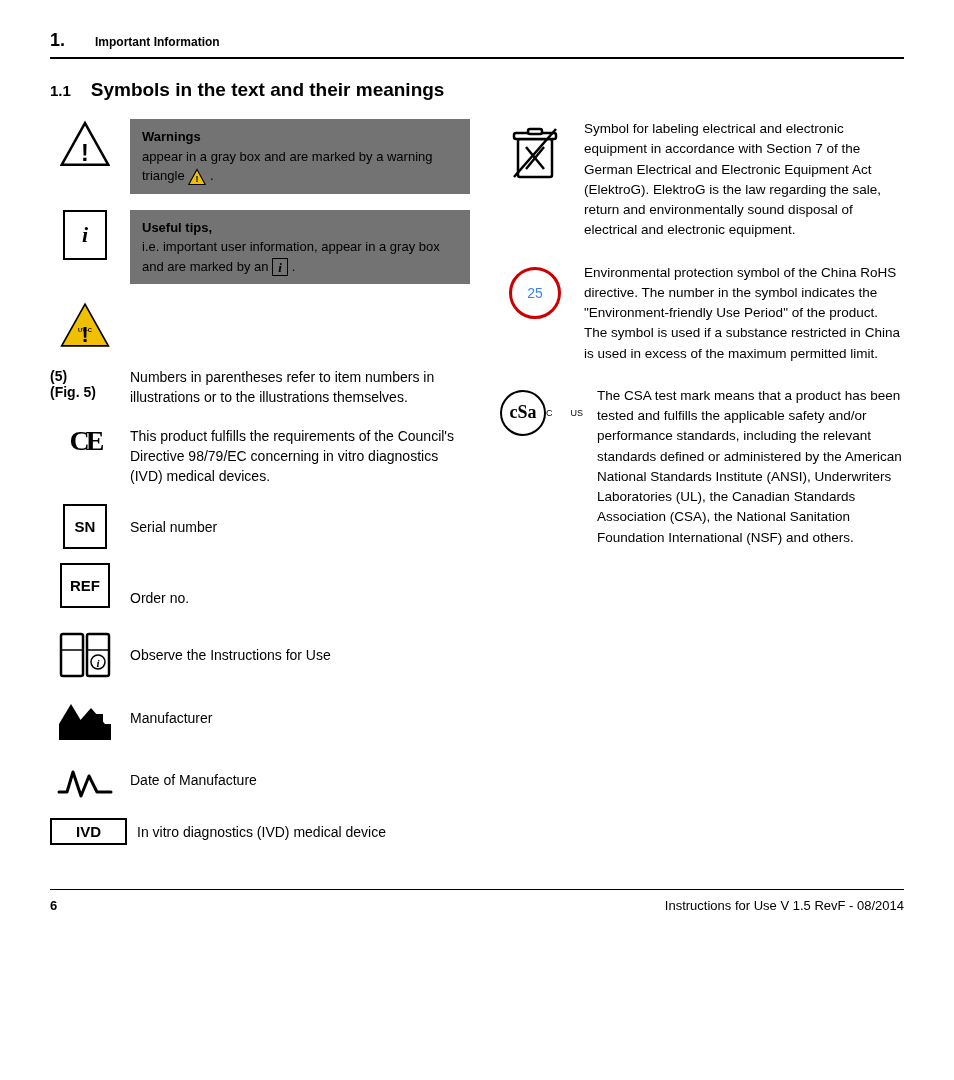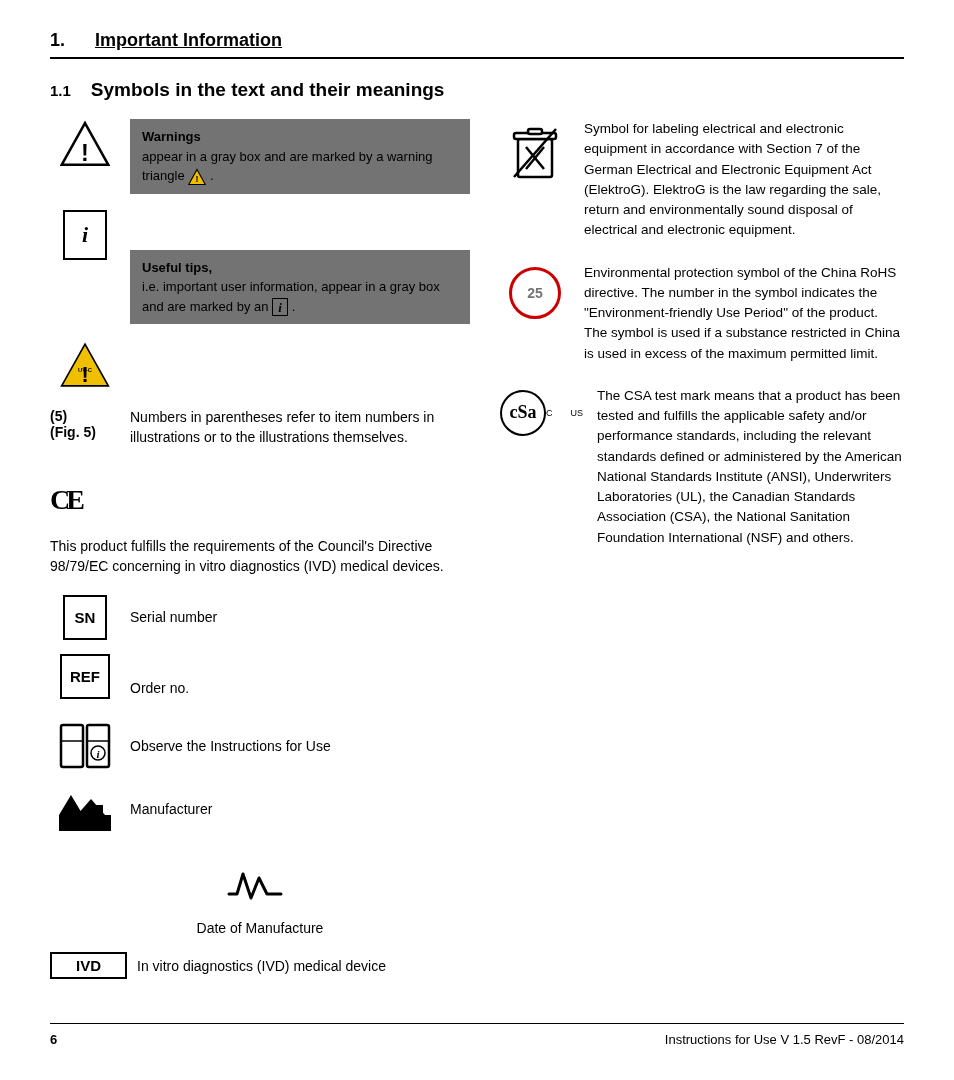--- a/index.html
+++ b/index.html
@@ -20,23 +20,22 @@
       border-bottom: 2px solid #000;
       padding-bottom: 6px;
       margin-bottom: 20px;
     }
     .section-number {
       font-size: 18px;
       font-weight: bold;
       margin-right: 30px;
     }
     .section-title {
-      font-size: 18px;
-      font-weight: bold;
-      text-decoration: underline;
+      font-size: 12px;
+      font-weight: bold;
     }
     .subsection-number {
       margin-right: 16px;
     }
 
     
     .two-col {
       display: flex;
       gap: 30px;
     }
@@ -153,23 +152,23 @@
 
     
     .rohs-circle {
       width: 52px;
       height: 52px;
       border-radius: 50%;
       border: 3px solid #cc0000;
       display: flex;
       align-items: center;
       justify-content: center;
-      font-weight: bold;
+      font-weight: normal;
       font-size: 14px;
-      color: #737373;
+      color: #3b82f6;
       position: relative;
     }
 
     
     .csa-mark {
       display: flex;
       align-items: center;
       font-size: 9px;
       position: relative;
     }
@@ -263,21 +262,21 @@
           <text x="12" y="19" text-anchor="middle" font-size="12" font-weight="bold" fill="#000">!</text>
         </svg>
         .
       </div>
     </div>
 
     <div class="symbol-row">
       <div class="symbol-icon">
         <div class="info-icon-box">i</div>
       </div>
-      <div class="gray-box" style="flex:1;margin-top:40px;">
+      <div class="gray-box" style="flex:1;">
         <strong>Useful tips,</strong><br>
         <span>i.e.  important  user  information,  appear in a gray box and are marked by an</span>
         <span class="inline-info-i">i</span>
         .
       </div>
     </div>
 
     <div class="symbol-row">
       <div class="symbol-icon">
         <svg class="uvc-icon" viewBox="0 0 60 60">
@@ -289,21 +288,21 @@
     </div>
 
     <div class="symbol-row" style="align-items:flex-start; margin-bottom:18px;">
       <div style="flex:0 0 70px; margin-right:10px; padding-top:2px;">
         <div class="num-label">(5)</div>
         <div class="num-label">(Fig. 5)</div>
       </div>
       <div class="symbol-text">Numbers in parentheses refer to item numbers in illustrations or to the illustrations themselves.</div>
     </div>
 
-    <div class="symbol-row" style="margin-bottom:18px;flex-direction:column;">
+    <div class="symbol-row" style="margin-bottom:18px;">
       <div class="symbol-icon">
         <span class="ce-mark">CE</span>
       </div>
       <div class="symbol-text">This product fulfills the requirements of the Council's Directive 98/79/EC concerning in vitro diagnostics (IVD) medical devices.</div>
     </div>
 
     <div class="symbol-row" style="align-items:center; margin-bottom:14px;">
       <div class="symbol-icon">
         <span class="label-box">SN</span>
       </div>
@@ -341,21 +340,21 @@
 
           <polygon points="2,30 14,10 26,30" fill="#000"></polygon>
           <polygon points="20,30 34,14 48,30" fill="#000"></polygon>
 
           <rect x="38" y="20" width="8" height="10" fill="#000"></rect>
         </svg>
       </div>
       <div class="symbol-text">Manufacturer</div>
     </div>
 
-    <div class="symbol-row" style="align-items:center; margin-bottom:14px;flex-direction:column;">
+    <div class="symbol-row" style="align-items:center; margin-bottom:14px;">
       <div class="symbol-icon">
         <svg viewBox="0 0 56 48" width="56" height="48">
 
           <polyline points="2,36 10,36 16,16 24,40 32,20 40,36 54,36" fill="none" stroke="#000" stroke-width="3" stroke-linejoin="round" stroke-linecap="round"></polyline>
         </svg>
       </div>
       <div class="symbol-text">Date of Manufacture</div>
     </div>
 
     <div class="symbol-row" style="align-items:center; margin-bottom:14px;">

